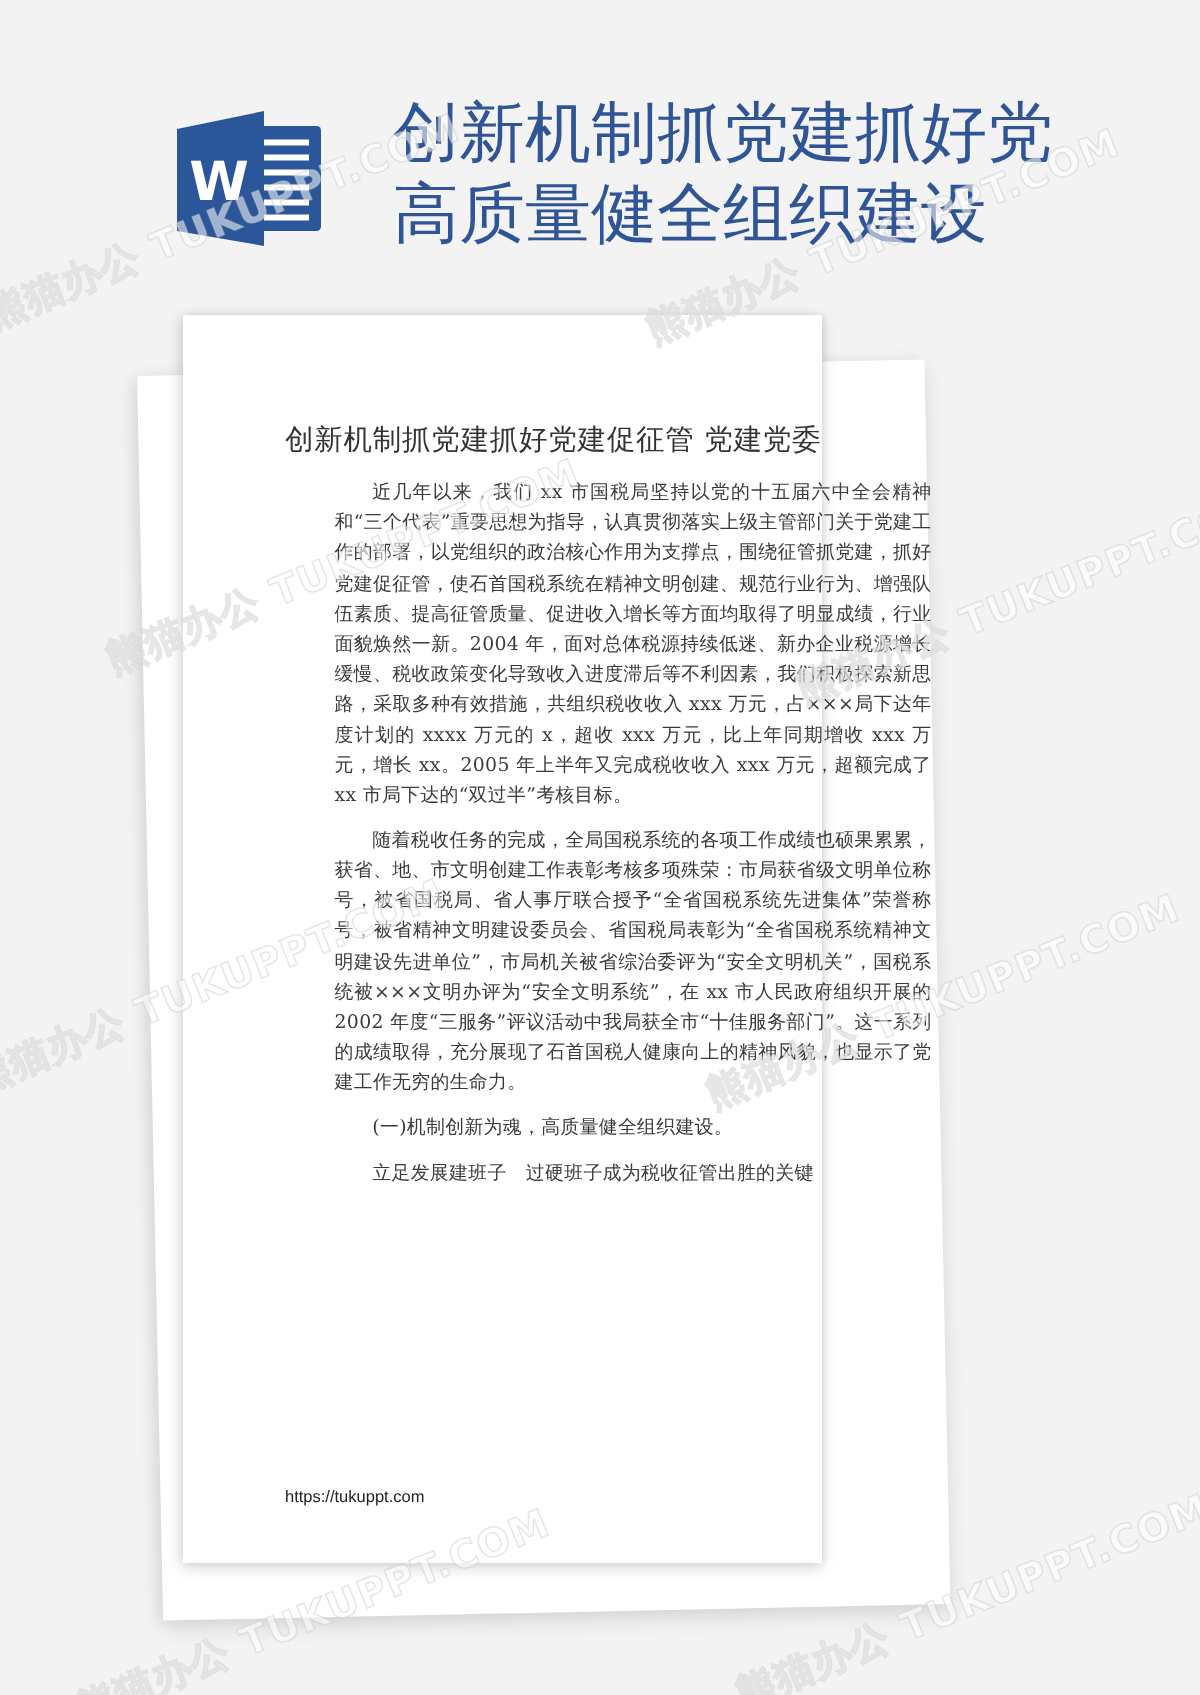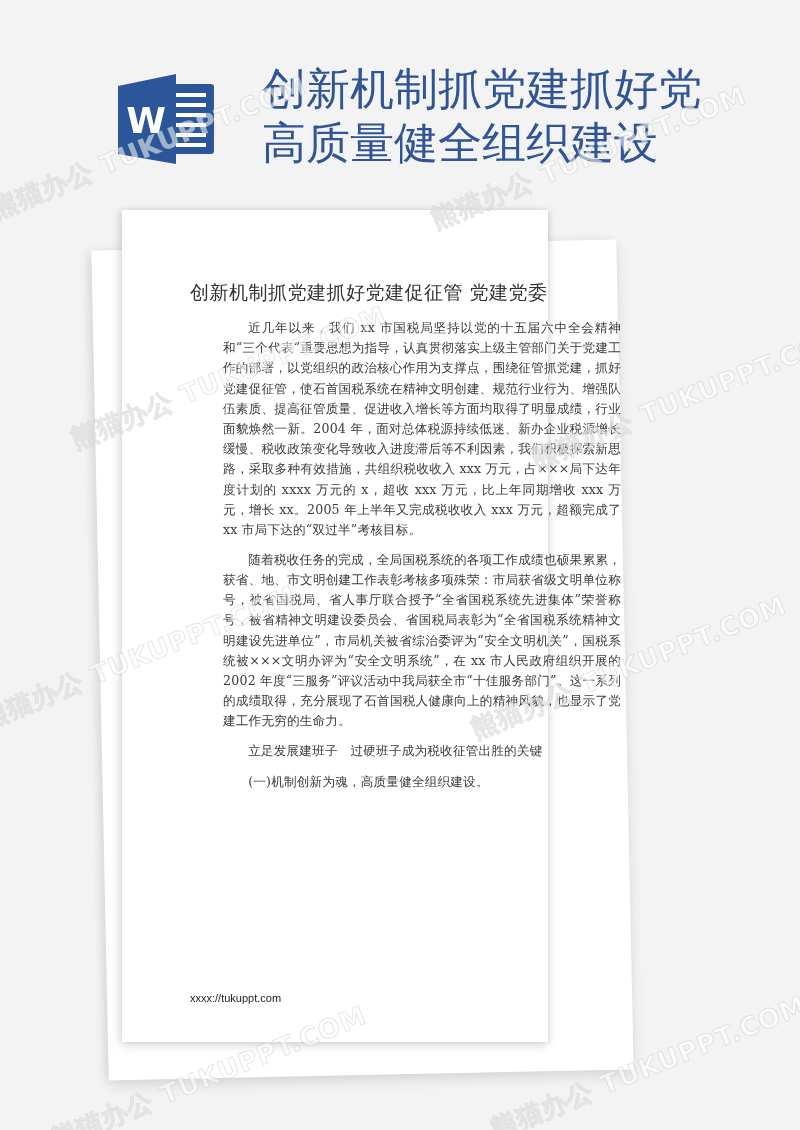--- a/index.html
+++ b/index.html
@@ -128,24 +128,24 @@
   </div>
 </div>
 
 <div class="page-back"></div>
 
 <div class="page-front">
   <div class="doc-title">创新机制抓党建抓好党建促征管 党建党委</div>
   <div class="doc-body">
     <p>近几年以来，我们 xx 市国税局坚持以党的十五届六中全会精神和“三个代表”重要思想为指导，认真贯彻落实上级主管部门关于党建工作的部署，以党组织的政治核心作用为支撑点，围绕征管抓党建，抓好党建促征管，使石首国税系统在精神文明创建、规范行业行为、增强队伍素质、提高征管质量、促进收入增长等方面均取得了明显成绩，行业面貌焕然一新。2004 年，面对总体税源持续低迷、新办企业税源增长缓慢、税收政策变化导致收入进度滞后等不利因素，我们积极探索新思路，采取多种有效措施，共组织税收收入 xxx 万元，占×××局下达年度计划的 xxxx 万元的 x，超收 xxx 万元，比上年同期增收 xxx 万元，增长 xx。2005 年上半年又完成税收收入 xxx 万元，超额完成了 xx 市局下达的“双过半”考核目标。</p>
     <p>随着税收任务的完成，全局国税系统的各项工作成绩也硕果累累，获省、地、市文明创建工作表彰考核多项殊荣：市局获省级文明单位称号，被省国税局、省人事厅联合授予“全省国税系统先进集体”荣誉称号，被省精神文明建设委员会、省国税局表彰为“全省国税系统精神文明建设先进单位”，市局机关被省综治委评为“安全文明机关”，国税系统被×××文明办评为“安全文明系统”，在 xx 市人民政府组织开展的 2002 年度“三服务”评议活动中我局获全市“十佳服务部门”。这一系列的成绩取得，充分展现了石首国税人健康向上的精神风貌，也显示了党建工作无穷的生命力。</p>
+    <p class="heading-line">(一)机制创新为魂，高质量健全组织建设。</p>
     <p class="heading-line">立足发展建班子　过硬班子成为税收征管出胜的关键</p>
-    <p class="heading-line">(一)机制创新为魂，高质量健全组织建设。</p>
   </div>
-  <div class="doc-footer">xxxx://tukuppt.com</div>
+  <div class="doc-footer">https://tukuppt.com</div>
 </div>
 
 <div class="watermark" style="left:-20px; top:130px;">熊猫办公 TUKUPPT.COM</div>
 <div class="watermark" style="left:420px; top:140px;">熊猫办公 TUKUPPT.COM</div>
 <div class="watermark" style="left:60px; top:360px;">熊猫办公 TUKUPPT.COM</div>
 <div class="watermark" style="left:520px; top:380px;">熊猫办公 TUKUPPT.COM</div>
 <div class="watermark" style="left:-30px; top:640px;">熊猫办公 TUKUPPT.COM</div>
 <div class="watermark" style="left:460px; top:650px;">熊猫办公 TUKUPPT.COM</div>
 <div class="watermark" style="left:40px; top:1060px;">熊猫办公 TUKUPPT.COM</div>
 <div class="watermark" style="left:480px; top:1050px;">熊猫办公 TUKUPPT.COM</div>

